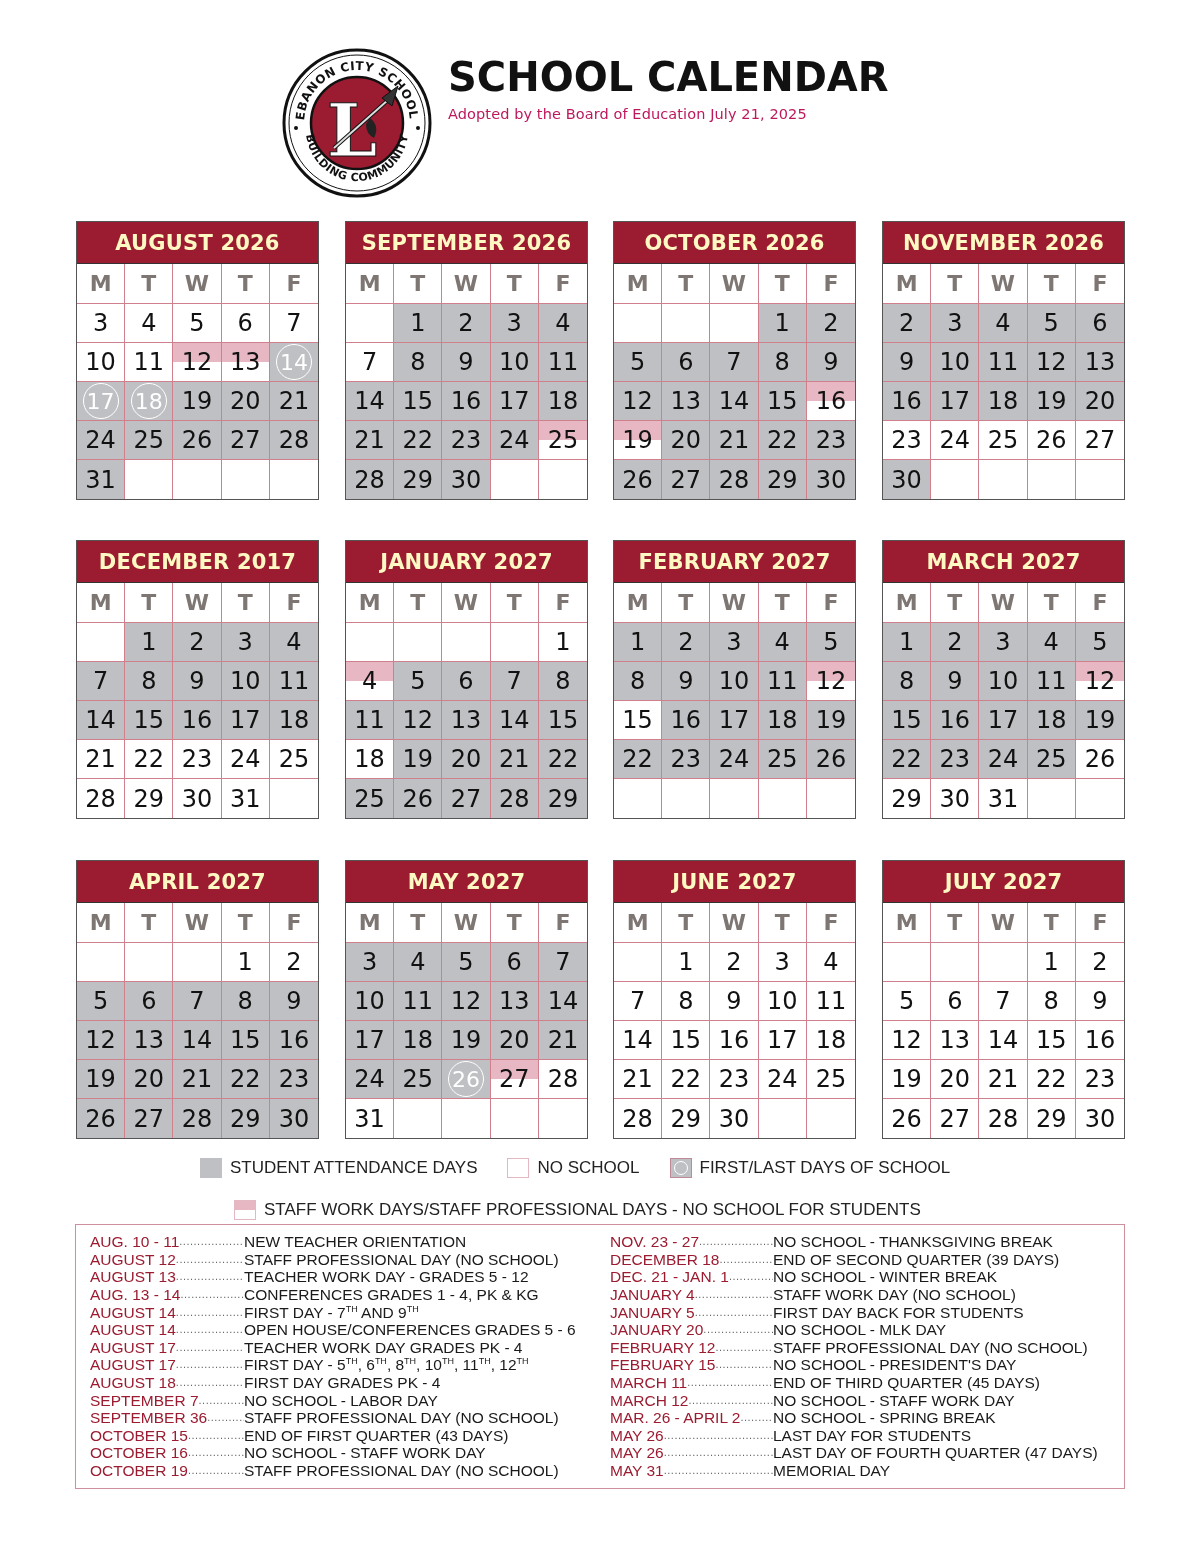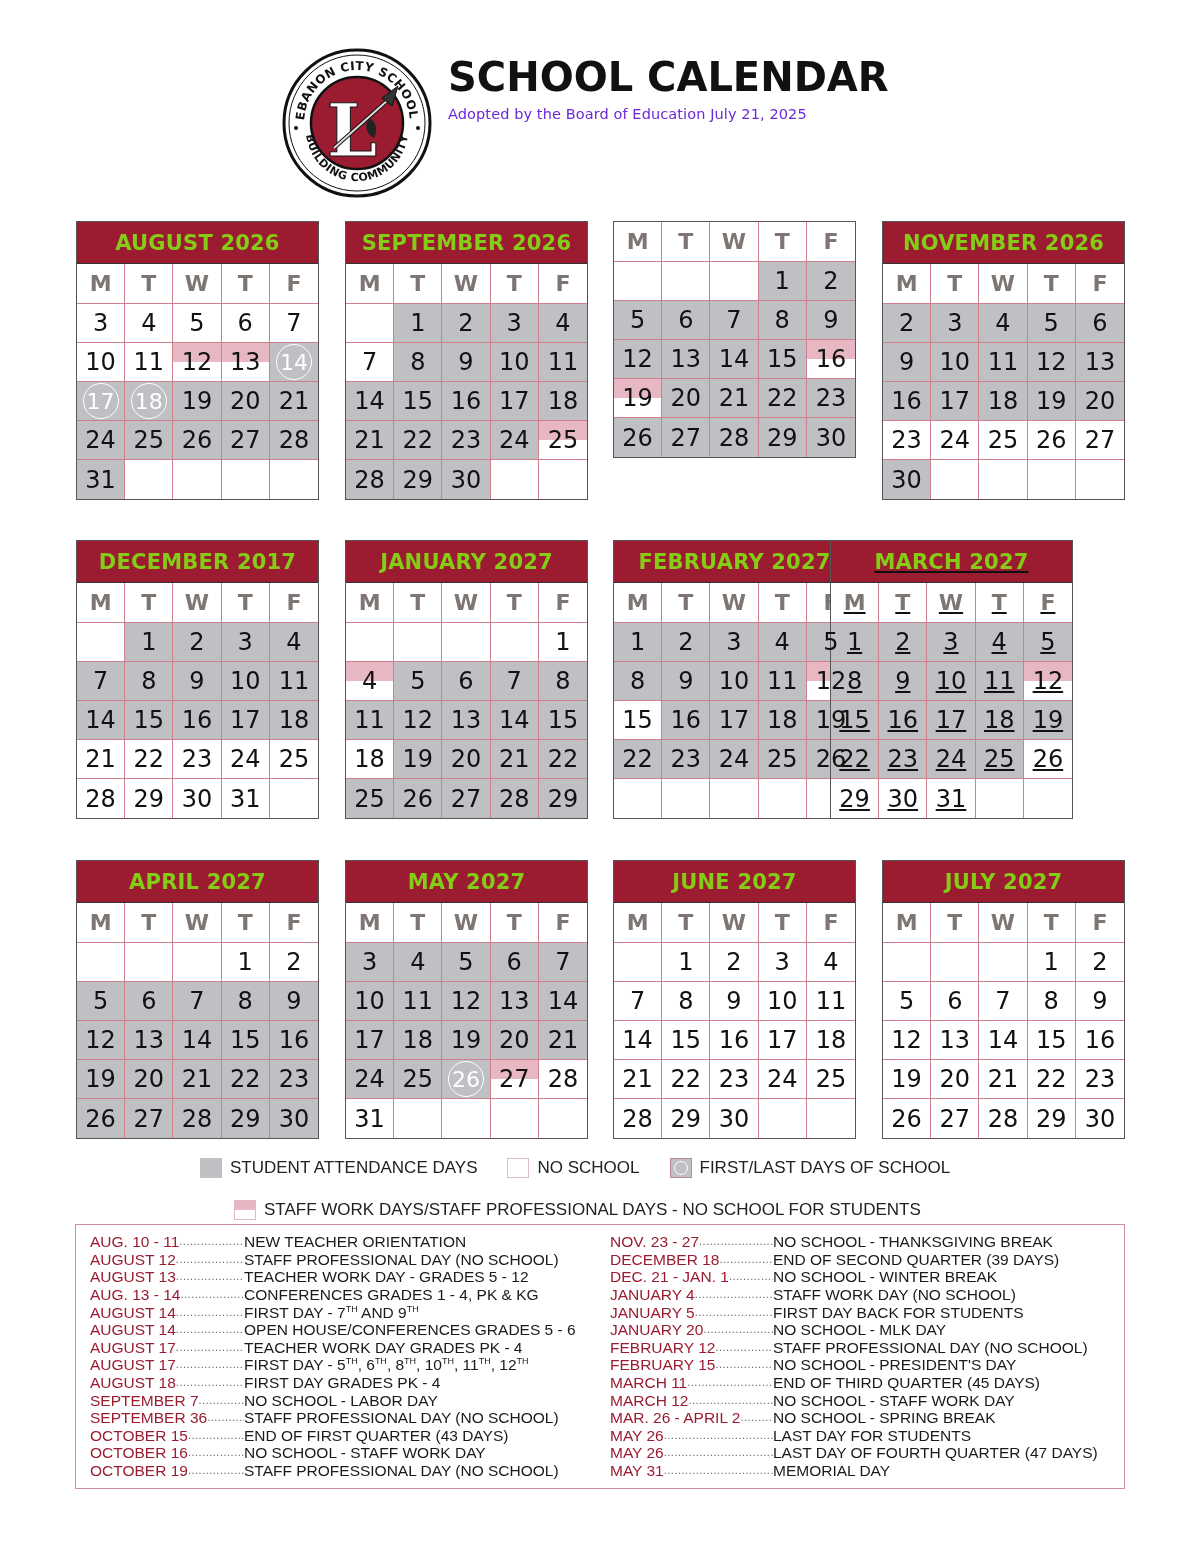--- a/index.html
+++ b/index.html
@@ -4,25 +4,25 @@
 <style>
   * { box-sizing: border-box; margin: 0; padding: 0; }
   html, body { width: 1200px; height: 1553px; background: #ffffff; }
   body { position: relative; font-family: "Liberation Sans", sans-serif; color: #111; overflow: hidden; }
 
   
   .header { position: absolute; left: 282px; top: 48px; width: 640px; height: 150px; }
   .logo { position: absolute; left: 0; top: 0; width: 150px; height: 150px; }
   .title-block { position: absolute; left: 166px; top: 8px; }
   .title-line { font-family: "DejaVu Sans", sans-serif; font-weight: bold; color: #111; font-size: 40px; line-height: 42px; letter-spacing: 0px; }
-  .subtitle { font-family: "DejaVu Sans", sans-serif; font-size: 14.5px; color: #6d28d9; margin-top: 8px; letter-spacing: 0.1px; }
+  .subtitle { font-family: "DejaVu Sans", sans-serif; font-size: 14.5px; color: #be185d; margin-top: 8px; letter-spacing: 0.1px; }
 
   
   .cal { position: absolute; width: 243px; border: 1.5px solid #555; background: #fff; }
-  .cal-head { height: 42px; background: #9b1b30; color: #84cc16; font-family: "DejaVu Sans", sans-serif; font-weight: bold; font-size: 21px; display: flex; align-items: center; justify-content: center; border-bottom: 1.5px solid #333; letter-spacing: 0.2px; }
+  .cal-head { height: 42px; background: #9b1b30; color: #fef9c3; font-family: "DejaVu Sans", sans-serif; font-weight: bold; font-size: 21px; display: flex; align-items: center; justify-content: center; border-bottom: 1.5px solid #333; letter-spacing: 0.2px; }
   .cal-grid { display: grid; grid-template-columns: repeat(5, 1fr); }
   .cell { height: 39px; border-right: 1px solid #d07f8d; border-bottom: 1px solid #d07f8d; position: relative; display: flex; align-items: center; justify-content: center; font-family: "DejaVu Sans", sans-serif; font-size: 24px; color: #111; font-weight: normal; }
   .cell:nth-child(5n) { border-right: none; }
   .cal-grid .cell.last-row { border-bottom: none; }
   .dow { font-weight: bold; color: #7d7673; font-size: 22px; height: 40px; }
   .s { background: #bfc0c3; }
   .w { background: #ffffff; }
   .p { background: linear-gradient(#e7b7c3 0, #e7b7c3 50%, #ffffff 50%, #ffffff 100%); }
   .f { background: #bfc0c3; color: #fff; }
   .f .ring { width: 36px; height: 36px; border: 1.5px solid #fff; border-radius: 50%; display: flex; align-items: center; justify-content: center; font-size: 22px; color: #fff; }
@@ -236,20 +236,21 @@
           <span class="num">29</span>
         </div>
         <div class="cell s last-row">
           <span class="num">30</span>
         </div>
         <div class="cell w last-row"></div>
         <div class="cell w last-row"></div>
       </div>
     </div>
     <div class="cal" style="left: 613px; top: 221px;">
+      <div class="cal-head">OCTOBER 2026</div>
       <div class="cal-grid">
         <div class="cell dow">M</div>
         <div class="cell dow">T</div>
         <div class="cell dow">W</div>
         <div class="cell dow">T</div>
         <div class="cell dow">F</div>
         <div class="cell w"></div>
         <div class="cell w"></div>
         <div class="cell w"></div>
         <div class="cell s">
@@ -623,21 +624,21 @@
         <div class="cell s">
           <span class="num">26</span>
         </div>
         <div class="cell w last-row"></div>
         <div class="cell w last-row"></div>
         <div class="cell w last-row"></div>
         <div class="cell w last-row"></div>
         <div class="cell w last-row"></div>
       </div>
     </div>
-    <div class="cal" style="left: 830px; top: 540px; text-decoration: underline;">
+    <div class="cal" style="left: 882px; top: 540px;">
       <div class="cal-head">MARCH 2027</div>
       <div class="cal-grid">
         <div class="cell dow">M</div>
         <div class="cell dow">T</div>
         <div class="cell dow">W</div>
         <div class="cell dow">T</div>
         <div class="cell dow">F</div>
         <div class="cell s">
           <span class="num">1</span>
         </div>

